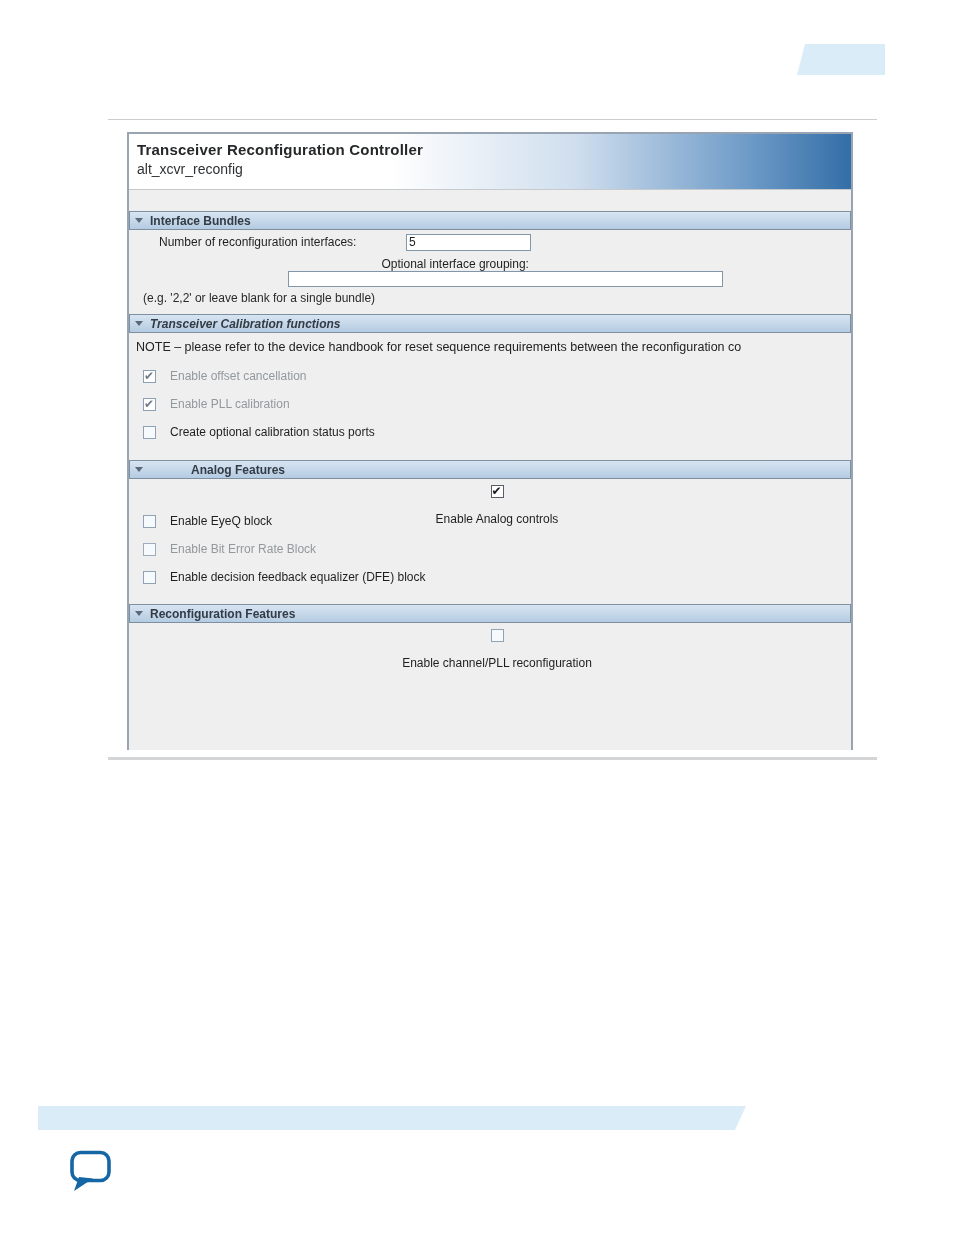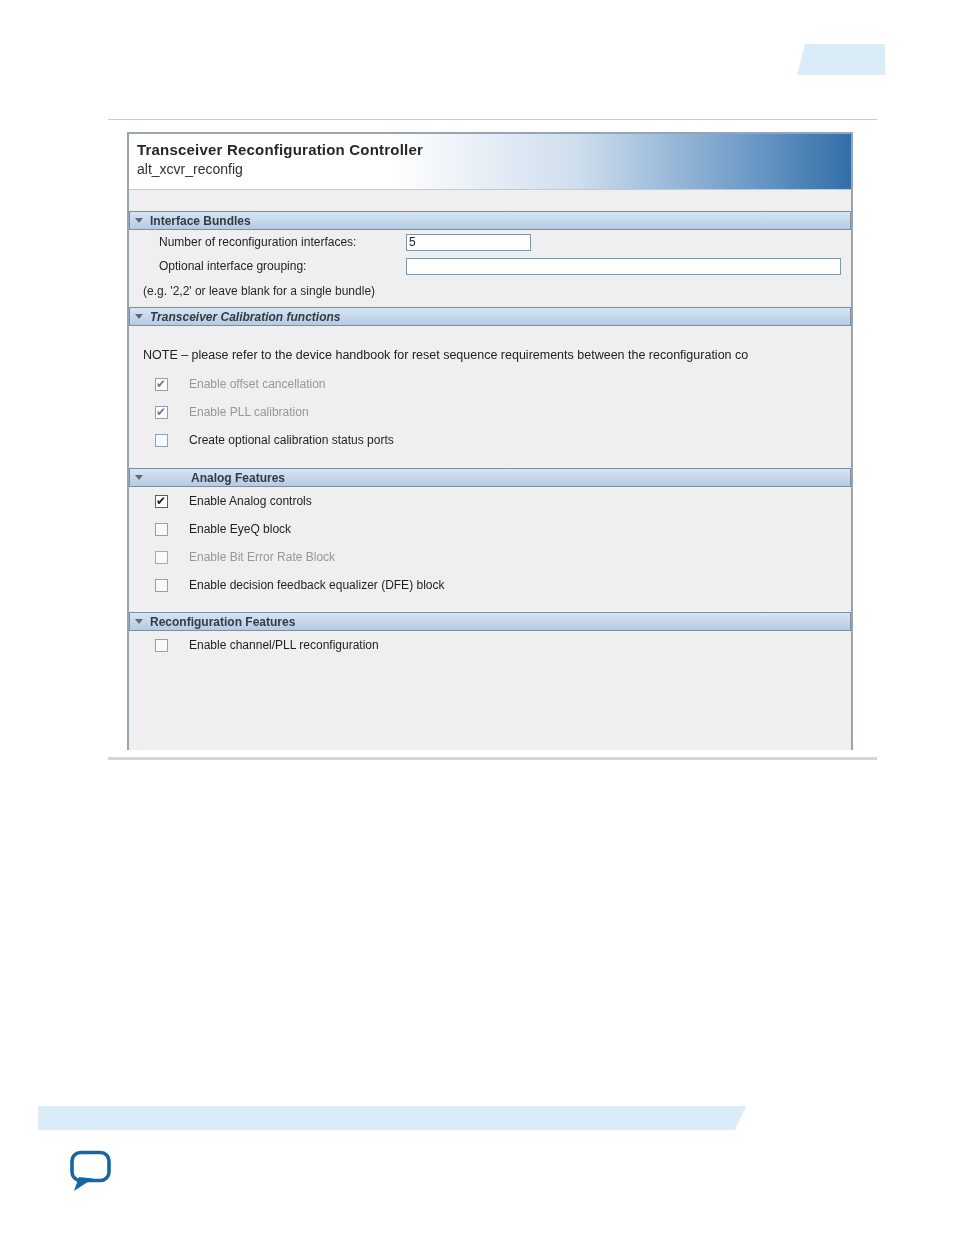--- a/index.html
+++ b/index.html
@@ -34,32 +34,32 @@
 
   .field-row{display:flex;align-items:center;padding-left:30px;height:18px;font-size:12px;color:#1f1f1f;}
   .field-row .flabel{width:247px;flex:none;}
   .tinput{box-sizing:border-box;height:17px;border:1px solid #8296aa;background:#ffffff;
           font-family:"Liberation Sans", sans-serif;font-size:12px;padding:0 2px;color:#1f1f1f;}
   .w125{width:125px;} .w435{width:435px;}
   .hint{padding-left:14px;font-size:12px;color:#2a2a2a;height:14px;}
 
   .note{padding-left:14px;font-size:12.5px;color:#222;white-space:nowrap;overflow:hidden;height:16px;}
 
-  .cb-row{display:flex;align-items:center;gap:21px;padding-left:26px;height:16px;font-size:12px;color:#1f1f1f;}
+  .cb-row{display:flex;align-items:center;gap:14px;padding-left:14px;height:16px;font-size:12px;color:#1f1f1f;}
   .cb{width:13px;height:13px;flex:none;box-sizing:border-box;background:#f6fafd;
       border:1px solid #90a3b6;position:relative;}
   .cb-row.checked .cb{background:#ffffff;border-color:#565f68;}
   .cb-row.checked .cb::after{content:"\2714";position:absolute;left:0px;top:-2px;font-size:12px;color:#17191b;}
   .cb-row.disabled{color:#93989d;}
   .cb-row.disabled .cb{border-color:#9cacbc;}
   .cb-row.disabled.checked .cb{border-color:#8ba0b4;}
   .cb-row.disabled.checked .cb::after{color:#707d89;}
 
   
-  .mt3{margin-top:3px;} .mt6{margin-top:6px;} .mt7{margin-top:22px;} .mt9{margin-top:9px;}
+  .mt3{margin-top:3px;} .mt6{margin-top:6px;flex-direction:column;} .mt7{margin-top:7px;padding-left:7px;} .mt9{margin-top:16px;}
   .mt12{margin-top:12px;} .mt19{margin-top:19px;} .mt20{margin-top:20px;gap:48px;} .mt24{margin-top:9px;font-style:italic;}
 </style>
 </head>
 <body>
 
 <div class="page">
 
   <div class="top-band"></div>
   <div class="top-rule"></div>
 

